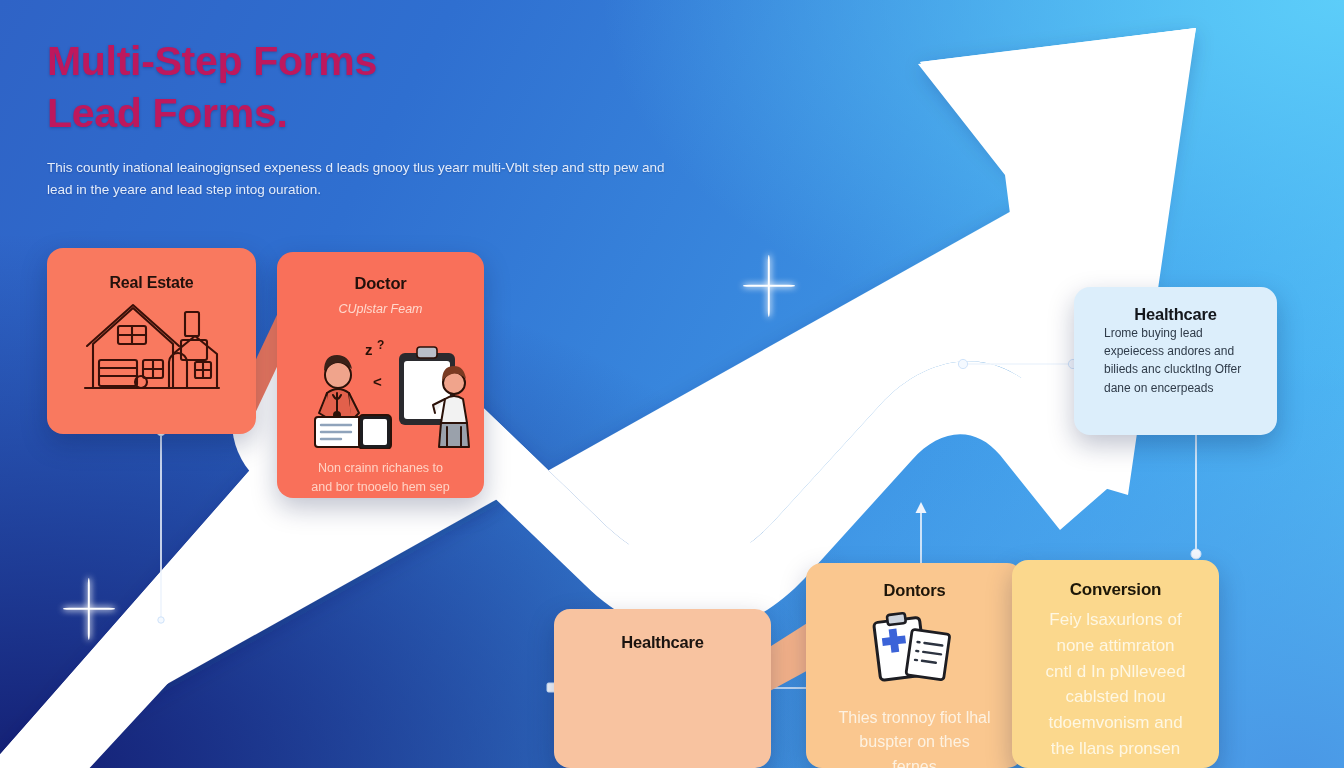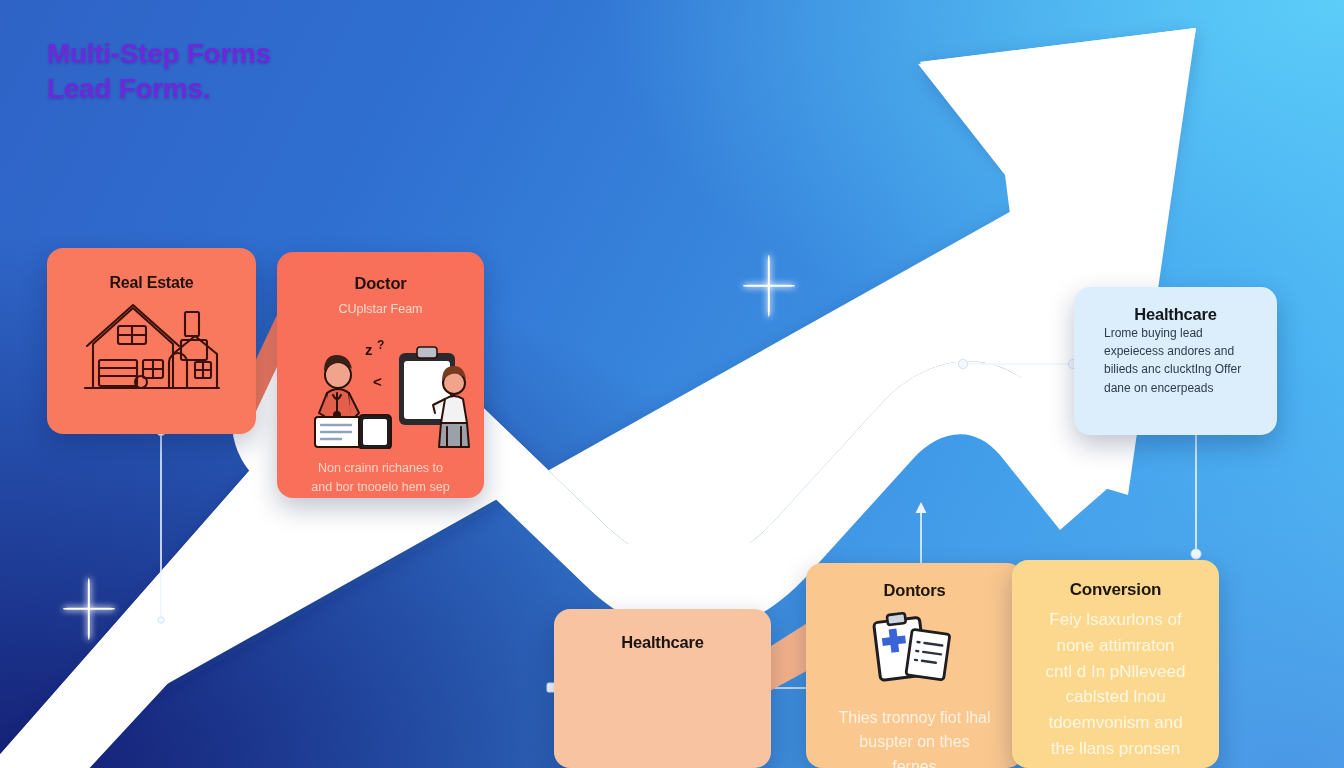--- a/index.html
+++ b/index.html
@@ -28,38 +28,38 @@
 
   
   .arrow-layer { position:absolute; inset:0; }
 
   
   .conn-layer { position:absolute; inset:0; }
 
   
   .header { position:absolute; left:47px; top:36px; width:660px; }
   .title {
-    font-size:28px; font-weight:700; color:#6d28d9;
+    font-size:41px; font-weight:700; color:#be185d;
     line-height:1.26; letter-spacing:-.3px;
     text-shadow:0 1px 3px rgba(10,30,90,.30);
   }
   .subtitle {
     margin-top:18px; font-size:13.5px; line-height:1.62;
     color:#e4edfb; max-width:625px;
     text-shadow:0 1px 2px rgba(10,30,90,.30);
   }
 
   
   .card {
     position:absolute; border-radius:16px;
     box-shadow:0 10px 26px rgba(10,25,70,.26);
     padding:16px 30px; overflow:hidden;
   }
   .card-title { font-weight:700; text-align:center; letter-spacing:-.2px; }
-  .card-sub   { text-align:center; line-height:1.5; }
+  .card-sub   { text-align:center; line-height:1.5;font-style:italic; }
   .card-body  { text-align:center; line-height:1.52; }
 
   
   .c-realestate { left:47px;  top:248px; width:209px; height:186px; background:#f9795f; }
   .c-realestate .card-title { font-size:16px; color:#23110c; margin-top:10px; }
 
   .c-doctor { left:277px; top:252px; width:207px; height:246px; background:#f9705a; }
   .c-doctor .card-title { font-size:16.5px; color:#22100b; margin-top:6px; }
   .c-doctor .card-sub   { font-size:12.5px; color:#ffd9cd; margin-top:7px; }
   .c-doctor .card-body  { font-size:12.5px; color:#ffd2c4; margin-top:10px; }
@@ -161,20 +161,21 @@
   </div>
 
   <div class="sparkle" style="left:743px; top:255px; width:52px; height:62px;"></div>
   <div class="sparkle" style="left:63px; top:578px; width:52px; height:62px;"></div>
 
   <div class="header">
     <div class="title">
       <div>Multi-Step Forms</div>
       <div>Lead Forms.</div>
     </div>
+    <div class="subtitle">This countly inational leainogignsed expeness d leads gnooy tlus yearr multi-Vblt step and sttp pew and lead in the yeare and lead step intog ouration.</div>
   </div>
 
   <div class="card c-realestate">
     <div class="card-title">Real Estate</div>
     <svg class="illus" width="150" height="112" viewBox="0 0 150 112" fill="none" stroke="#3a1008" stroke-width="2.1" stroke-linecap="round" stroke-linejoin="round">
       <path d="M8 96 H142"></path>
       <path d="M16 96 V52 L56 16 L96 52 V96"></path>
       <path d="M10 54 L56 13 L102 54"></path>
       <path d="M96 62 L118 44 L140 62 V96"></path>
       <rect x="104" y="48" width="26" height="20" rx="2"></rect>

